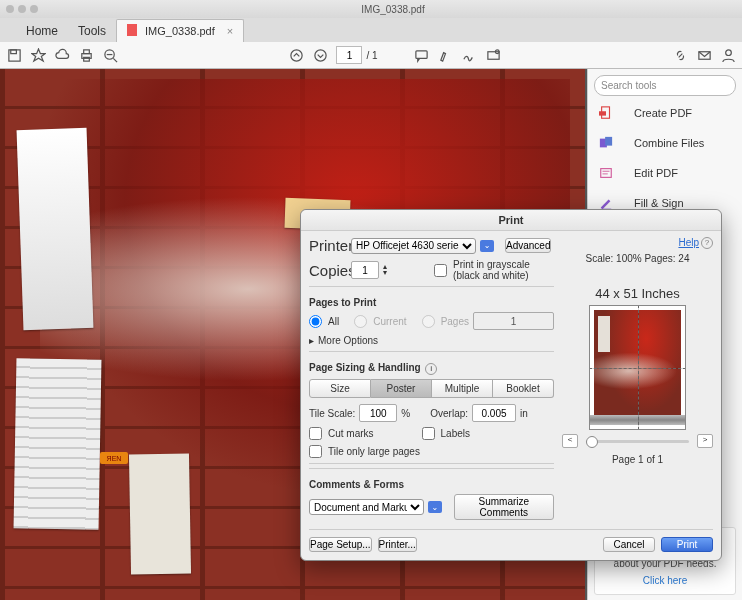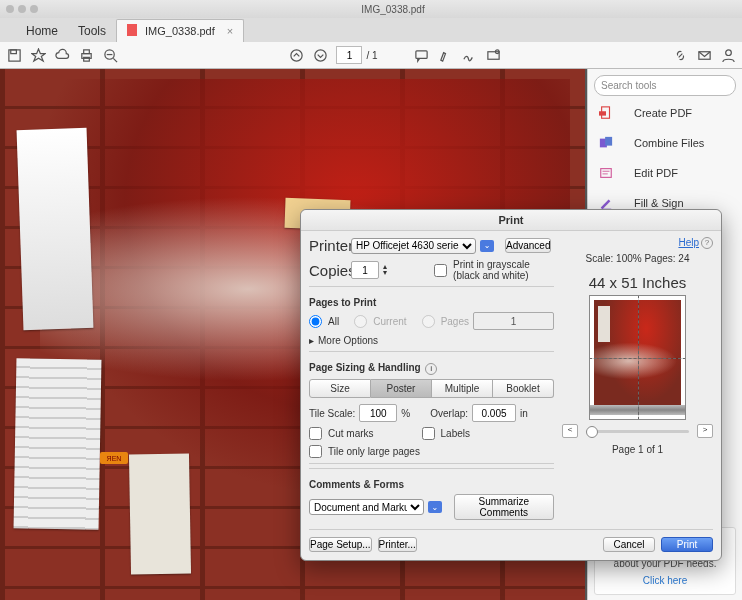--- a/index.html
+++ b/index.html
@@ -346,21 +346,21 @@
         </div>
       </div>
     </div>
 
     <div class="dlg-right">
       <div style="display:flex;justify-content:flex-end;margin-bottom:4px">
         <a class="help-link">Help</a>
         <span class="info-ico">?</span>
       </div>
       <div>Scale: 100% Pages: 24</div>
-      <div style="margin-top:10px;font-size:15px">44 x 51 Inches</div>
+      <div style="margin-top:22px;font-size:13px">44 x 51 Inches</div>
       <div class="preview-box">
         <div class="prev-img"></div>
         <div class="prev-s1"></div>
         <div class="prev-s2"></div>
         <div class="prev-f"></div>
         <div class="prev-pipe"></div>
         <div class="prev-tiles"></div>
       </div>
       <div class="nav-row">
         <div class="nav-btn">&lt;</div>

